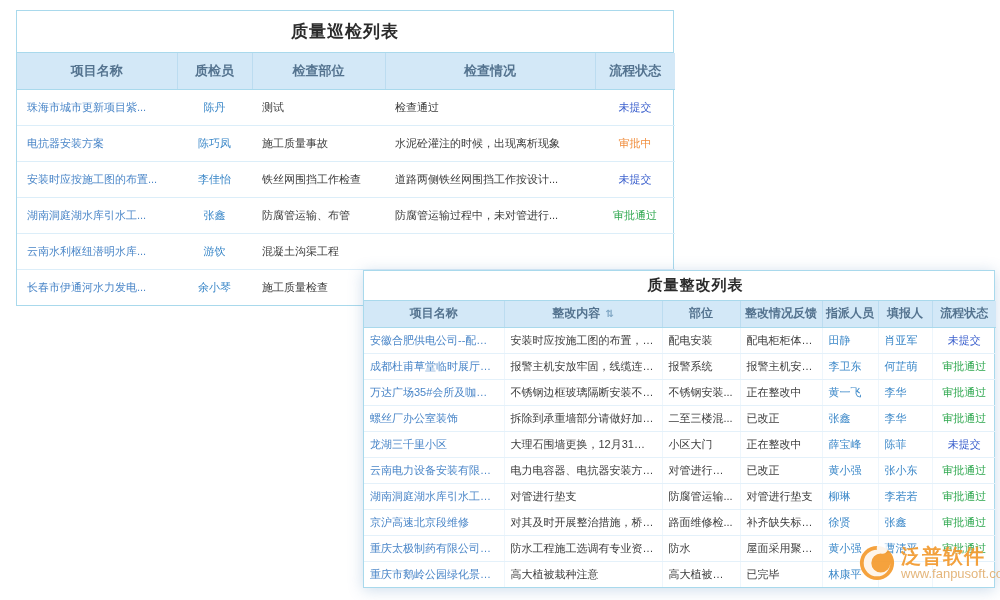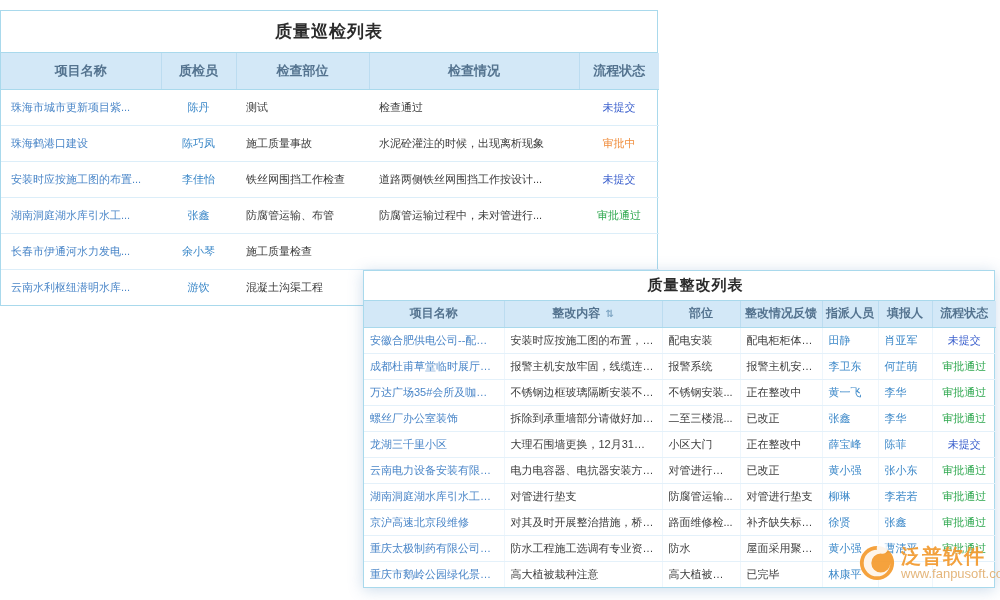--- a/index.html
+++ b/index.html
@@ -32,21 +32,21 @@
     white-space: nowrap; overflow: hidden;
   }
   thead th:last-child { border-right: none; }
   td {
     white-space: nowrap; overflow: hidden; text-overflow: ellipsis;
     color: var(--body-text);
   }
   .sort-icon { font-size: 10px; color: #7fa6c4; margin-left: 2px; cursor: pointer; }
 
   
-  #t1 { left: 0; top: 10px; width: 658px; z-index: 1; }
+  #t1 { left: 16px; top: 10px; width: 658px; z-index: 1; }
   #t1 .panel-title { height: 42px; font-size: 17px; letter-spacing: 1px; }
   #t1 thead th { height: 36px; font-size: 13px; }
   #t1 td {
     height: 36px; font-size: 11px; padding: 0 10px;
     border-bottom: 1px solid #dceef9;
   }
   #t1 tbody tr:last-child td { border-bottom: none; }
   .c-proj  { color: var(--link); cursor: pointer; }
   .c-insp  { color: var(--name-blue); text-align: center; }
   .c-part  { color: #3c3c3c; }
@@ -113,51 +113,51 @@
     </thead>
     <tbody>
         <tr>
           <td class="c-proj">珠海市城市更新项目紫...</td>
           <td class="c-insp">陈丹</td>
           <td class="c-part">测试</td>
           <td class="c-sit">检查通过</td>
           <td class="c-status st-pending">未提交</td>
         </tr>
         <tr>
-          <td class="c-proj">珠海鹤港口建设</td>
+          <td class="c-proj">电抗器安装方案</td>
           <td class="c-insp">陈巧凤</td>
           <td class="c-part">施工质量事故</td>
           <td class="c-sit">水泥砼灌注的时候，出现离析现象</td>
           <td class="c-status st-reviewing">审批中</td>
         </tr>
         <tr>
           <td class="c-proj">安装时应按施工图的布置...</td>
           <td class="c-insp">李佳怡</td>
           <td class="c-part">铁丝网围挡工作检查</td>
           <td class="c-sit">道路两侧铁丝网围挡工作按设计...</td>
           <td class="c-status st-pending">未提交</td>
         </tr>
         <tr>
           <td class="c-proj">湖南洞庭湖水库引水工...</td>
           <td class="c-insp">张鑫</td>
           <td class="c-part">防腐管运输、布管</td>
           <td class="c-sit">防腐管运输过程中，未对管进行...</td>
           <td class="c-status st-approved">审批通过</td>
         </tr>
         <tr>
+          <td class="c-proj">云南水利枢纽潜明水库...</td>
+          <td class="c-insp">游饮</td>
+          <td class="c-part">混凝土沟渠工程</td>
+          <td class="c-sit"></td>
+          <td class="c-status st-none"></td>
+        </tr>
+        <tr>
           <td class="c-proj">长春市伊通河水力发电...</td>
           <td class="c-insp">余小琴</td>
           <td class="c-part">施工质量检查</td>
-          <td class="c-sit"></td>
-          <td class="c-status st-none"></td>
-        </tr>
-        <tr>
-          <td class="c-proj">云南水利枢纽潜明水库...</td>
-          <td class="c-insp">游饮</td>
-          <td class="c-part">混凝土沟渠工程</td>
           <td class="c-sit"></td>
           <td class="c-status st-none"></td>
         </tr>
       </tbody>
   </table>
 </div>
 
 <div class="panel" id="t2">
   <div class="panel-title">质量整改列表</div>
   <table>

